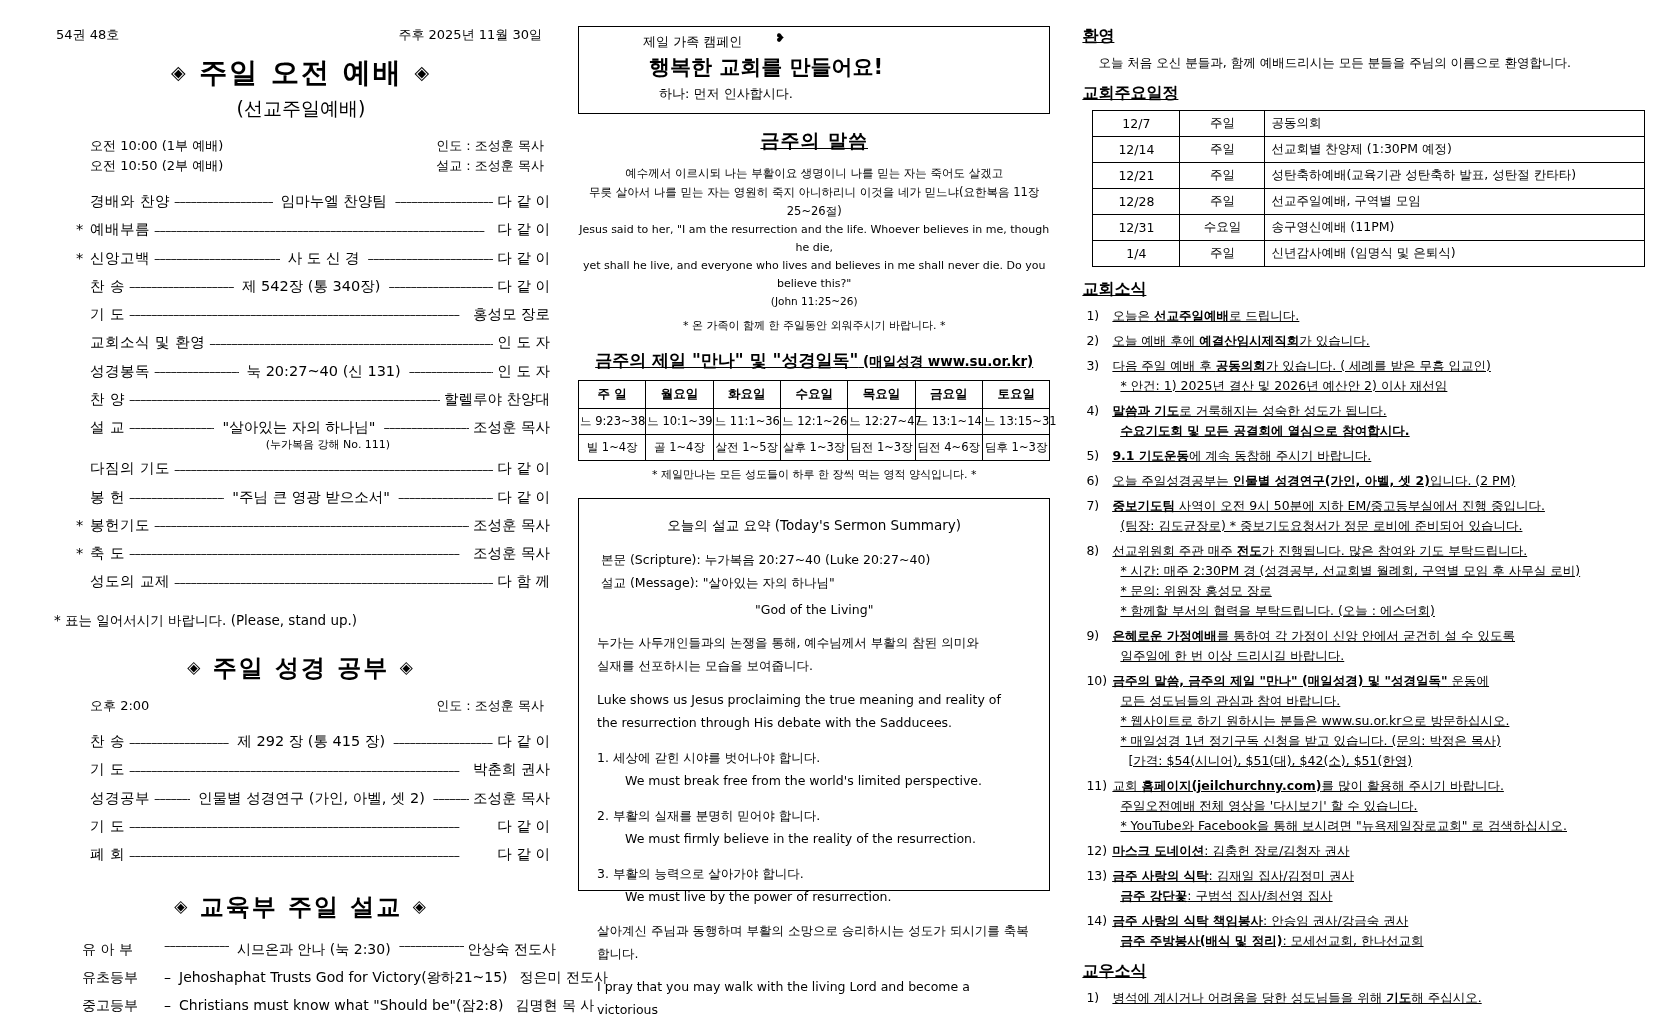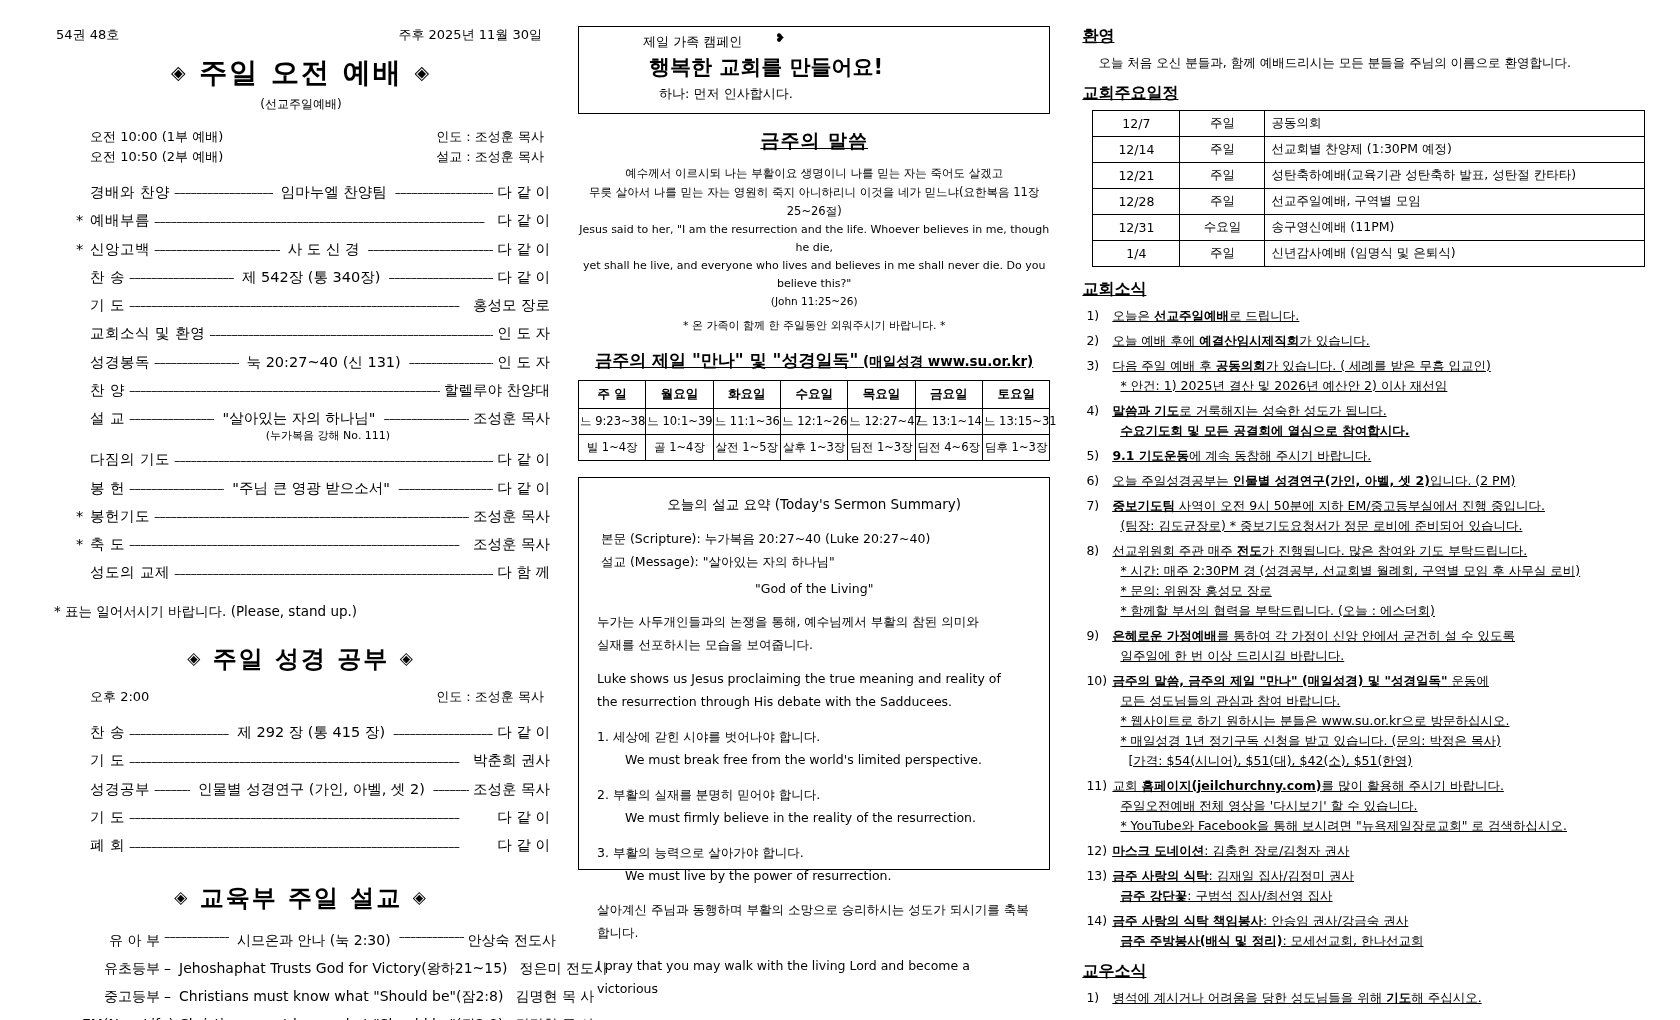--- a/index.html
+++ b/index.html
@@ -40,21 +40,21 @@
   .title-main {
     text-align: center;
     font-size: 28px;
     font-weight: bold;
     letter-spacing: 2px;
     margin-top: 4px;
   }
   .title-main .dia { font-size: 19px; vertical-align: 3px; }
   .title-sub {
     text-align: center;
-    font-size: 12px;
+    font-size: 19px;
     margin-top: 4px;
     margin-bottom: 14px;
   }
   .twocol-line {
     display: flex;
     justify-content: space-between;
     font-size: 13px;
     padding: 0 12px 0 44px;
     line-height: 1.5;
   }
@@ -120,21 +120,21 @@
     letter-spacing: 2px;
     margin: 22px 0 12px;
   }
   .section-title .dia { font-size: 17px; vertical-align: 3px; }
   .edu-list {
     font-size: 14px;
     padding-left: 36px;
     line-height: 2.0;
   }
   .edu-row { display: flex; white-space: nowrap; }
-  .edu-row .lbl { min-width: 78px; text-align: right; }
+  .edu-row .lbl { min-width: 78px; }
 
   
   .banner {
     border: 1px solid #000;
     height: 86px;
     position: relative;
     margin-bottom: 14px;
   }
   .banner .b1 {
     position: absolute; left: 64px; top: 6px;
@@ -527,20 +527,21 @@
         <td>빌 1~4장</td>
         <td>골 1~4장</td>
         <td>살전 1~5장</td>
         <td>살후 1~3장</td>
         <td>딤전 1~3장</td>
         <td>딤전 4~6장</td>
         <td>딤후 1~3장</td>
       </tr>
     </tbody>
       </table>
+    <div class="manna-note">* 제일만나는 모든 성도들이 하루 한 장씩 먹는 영적 양식입니다. *</div>
 
     <div class="sermon-box">
       <div class="sb-title">오늘의 설교 요약 (Today's Sermon Summary)</div>
       <div class="sb-line">본문 (Scripture):  누가복음 20:27~40 (Luke 20:27~40)</div>
       <div class="sb-line">설교 (Message):  "살아있는 자의 하나님"</div>
       <div class="sb-center">"God of the Living"</div>
       <div class="sb-para">누가는 사두개인들과의 논쟁을 통해, 예수님께서 부활의 참된 의미와</div>
       <div>실재를 선포하시는 모습을 보여줍니다.</div>
       <div class="sb-para">Luke shows us Jesus proclaiming the true meaning and reality of</div>
       <div>the resurrection through His debate with the Sadducees.</div>

